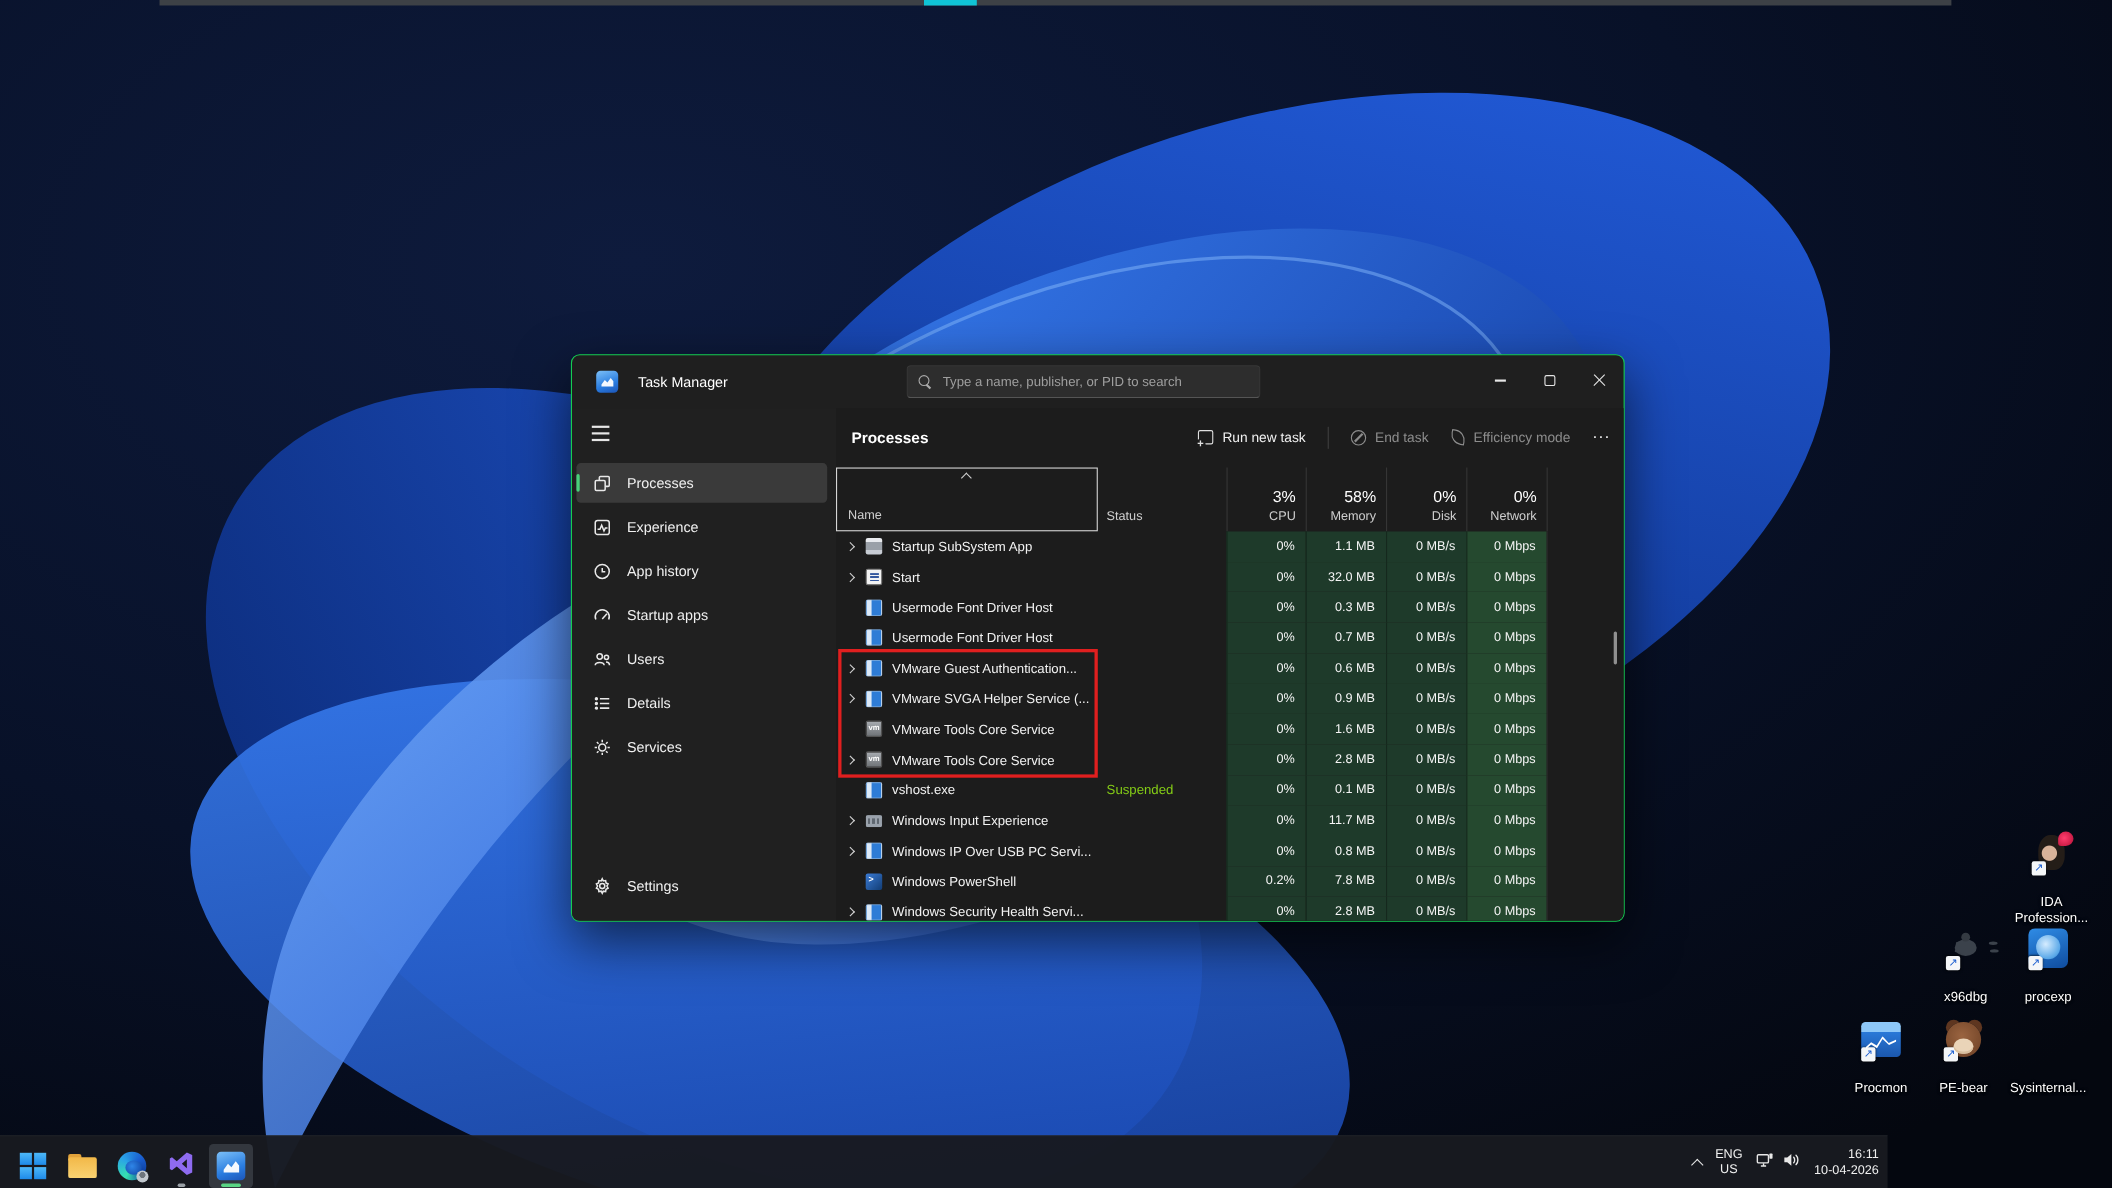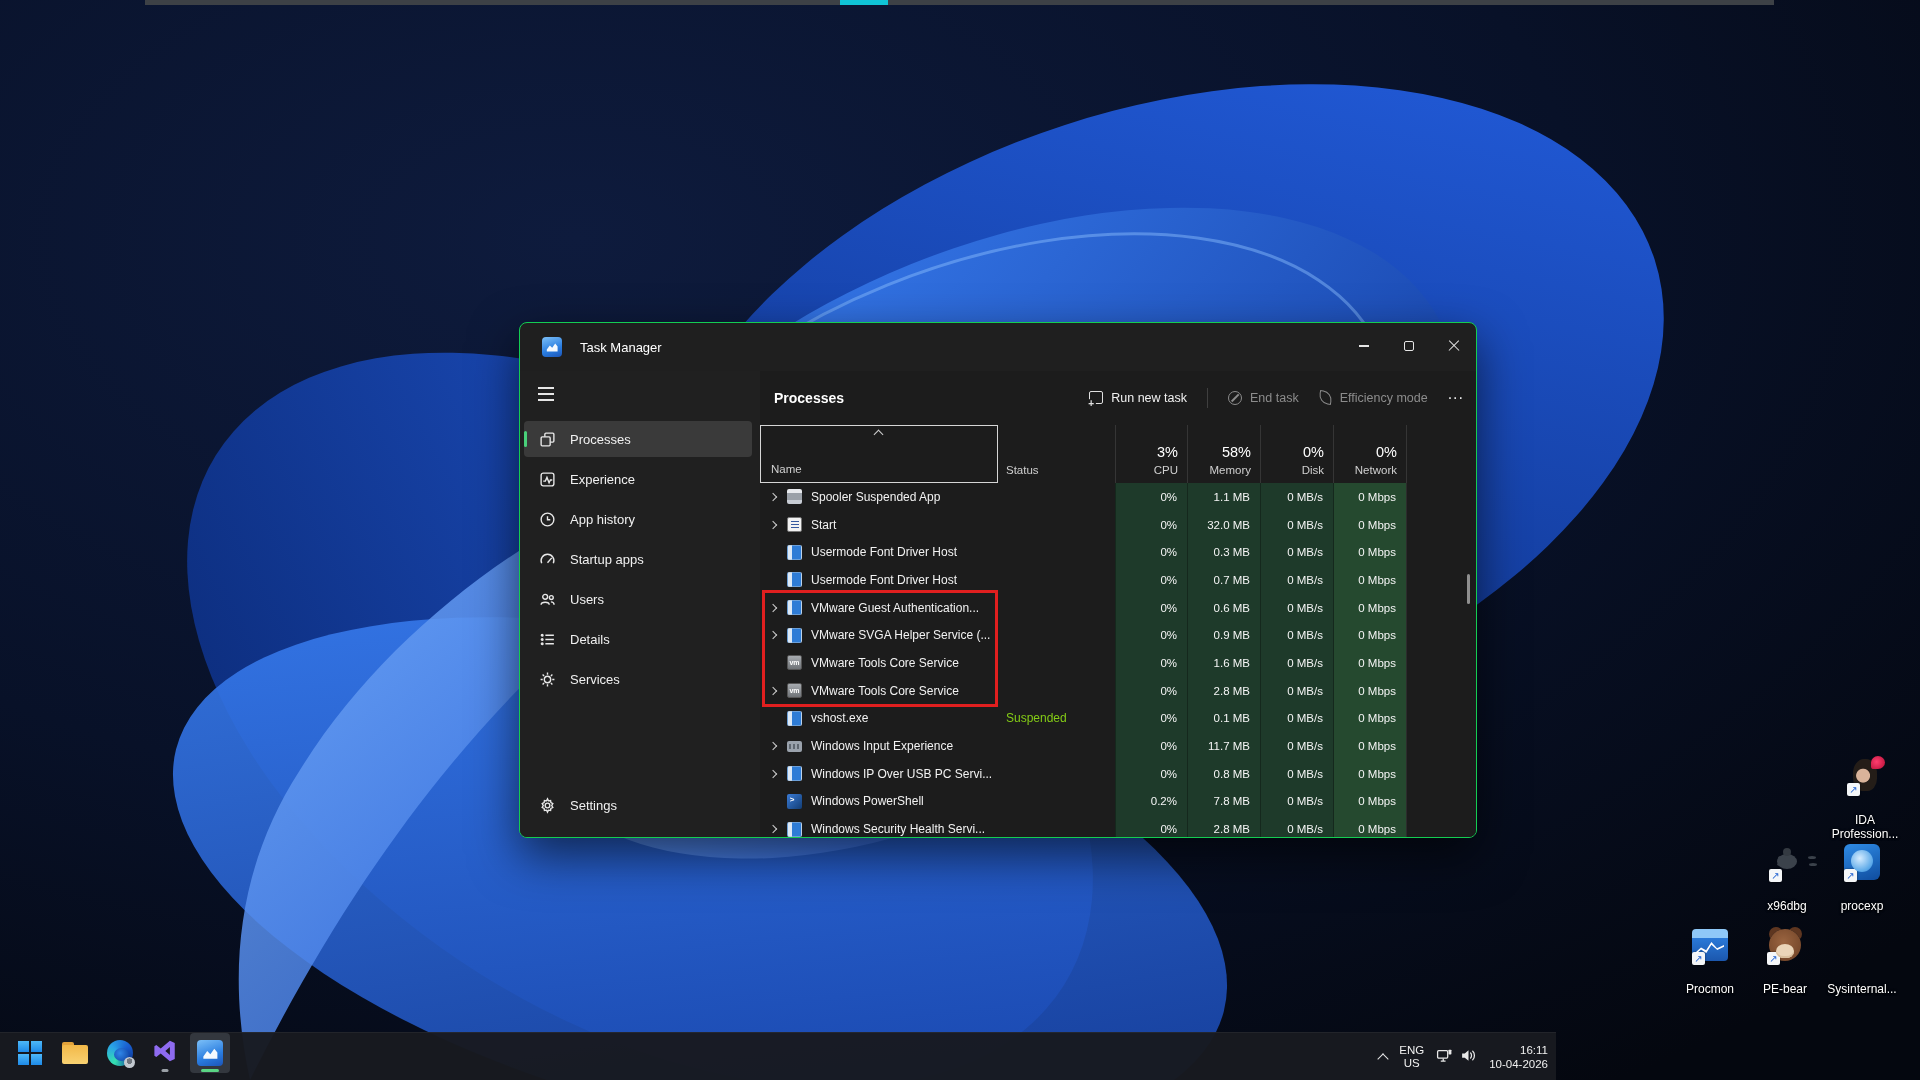--- a/index.html
+++ b/index.html
@@ -175,23 +175,23 @@
   .ric-powershell { background:linear-gradient(135deg,#3a7bd5,#123d75); }
   .ric-powershell::after { content:">"; color:#fff; font-size:8px; font-weight:bold;
     margin:-4px 0 0 -5px; }
 
   .hl-box { position:absolute; left:2px; top:219px; width:236px; height:117px;
     border:3px solid #e01f1f; pointer-events:none; }
   .vscroll { position:absolute; left:707px; top:203px; width:3px; height:30px;
     background:#8f8f8f; border-radius:2px; }
 
   
-  .taskbar { position:absolute; left:0; bottom:0; width:1556px; height:48px;
+  .taskbar { position:absolute; left:0; bottom:0; width:1716px; height:48px;
     background:rgba(24,26,32,.97); border-top:1px solid rgba(255,255,255,.05);
-    display:flex; align-items:flex-start; }
+    display:flex; align-items:flex-end; }
   .tb-left { display:flex; align-items:center; gap:5px; margin-left:10px; }
   .tb-app { position:relative; width:40px; height:40px; border-radius:4px;
     display:flex; align-items:center; justify-content:center; }
   .tb-app.active { background:#33373e; }
   .pill { position:absolute; bottom:1px; left:50%; transform:translateX(-50%);
     height:3px; border-radius:2px; }
   .pill.gray { width:7px; background:#9aa0a6; }
   .pill.green { width:18px; background:#5ad584; }
   .winlogo { display:grid; grid-template-columns:11px 11px; grid-template-rows:11px 11px; gap:2px; }
   .winlogo span { background:linear-gradient(180deg,#4db8f8,#1e8ae8); }
@@ -303,20 +303,24 @@
   </div>
 
   <div class="win" data-name="task-manager-window">
     <div class="titlebar" data-name="titlebar">
       <span class="tm-logo" data-name="task-manager-app-icon">
         <svg viewBox="0 0 24 24">
             <path d="M3 16 L8 9 L12 13 L17 6 L21 11 V19 H3 Z" fill="rgba(255,255,255,.95)"></path>
           </svg>
       </span>
       <span class="win-title" data-name="window-title">Task Manager</span>
+      <div class="searchbox" data-name="search-box">
+        <span class="mag" data-name="search-icon"></span>
+        <input data-name="search-input" readonly="" placeholder="Type a name, publisher, or PID to search" style="">
+      </div>
       <div class="win-controls">
         <div class="wc" data-name="minimize-button">
             <span class="ic-min" data-name="minimize-icon"></span>
           </div>
         <div class="wc" data-name="maximize-button">
             <span class="ic-max" data-name="maximize-icon"></span>
           </div>
         <div class="wc" data-name="close-button">
             <span class="ic-close" data-name="close-icon"></span>
           </div>
@@ -460,21 +464,21 @@
             <span class="lbl">Network</span>
           </div>
           <div class="th th-extra" data-name="column-header-extra"></div>
         </div>
 
         <div class="rows" data-name="process-list">
     <div class="prow tgrid" data-name="table-row">
       <div class="cell cname">
         <span class="chev" data-name="expand-chevron-icon" style="visibility: visible;"></span>
         <span class="ric ric-printer" data-name="printer-icon"></span>
-        <span class="pname" data-name="process-name">Spooler Suspended App</span>
+        <span class="pname" data-name="process-name">Startup SubSystem App</span>
       </div>
       <div class="cell cstatus" data-name="process-status"></div>
       <div class="cell v ccpu" data-name="cpu-value">0%</div>
       <div class="cell v cmem" data-name="memory-value">1.1 MB</div>
       <div class="cell v cdisk" data-name="disk-value">0 MB/s</div>
       <div class="cell v cnet" data-name="network-value">0 Mbps</div>
       <div class="cell cextra"></div>
     </div>
 
     <div class="prow tgrid" data-name="table-row">

